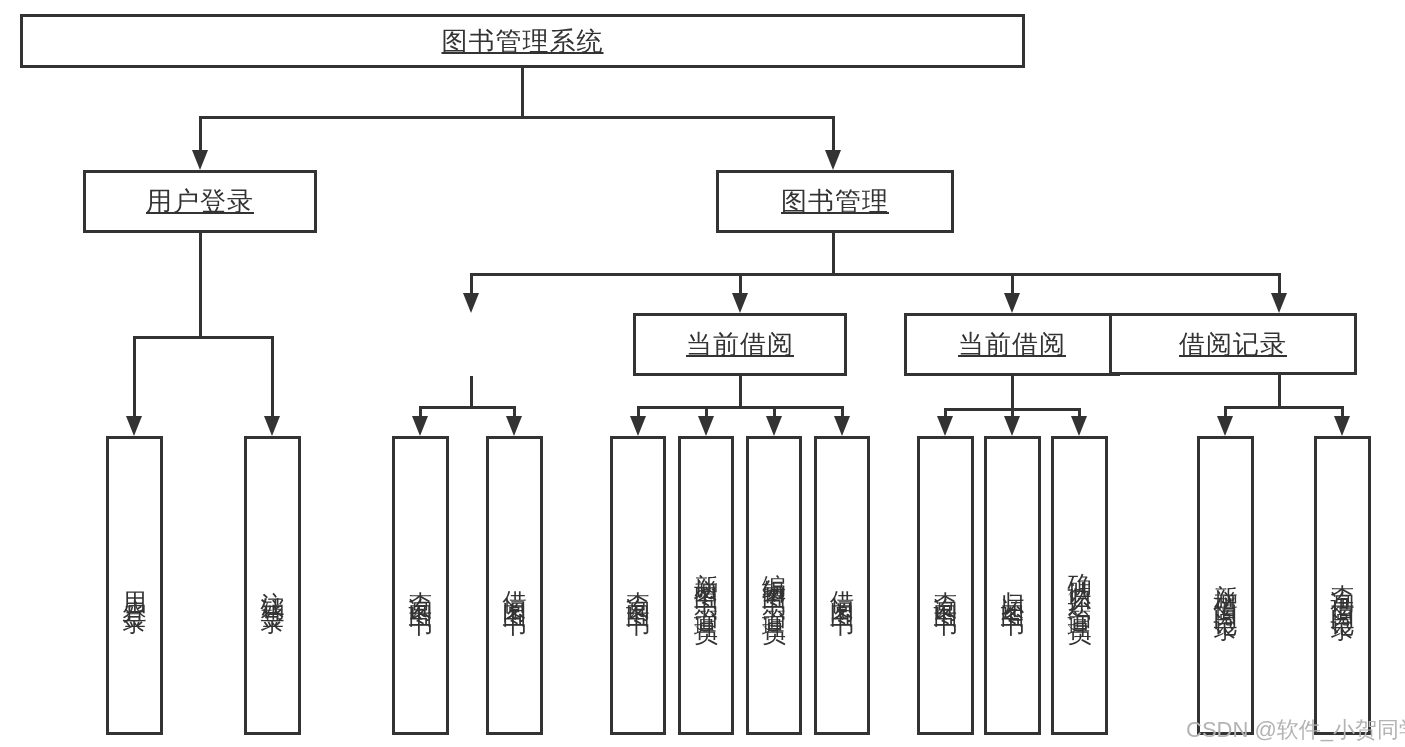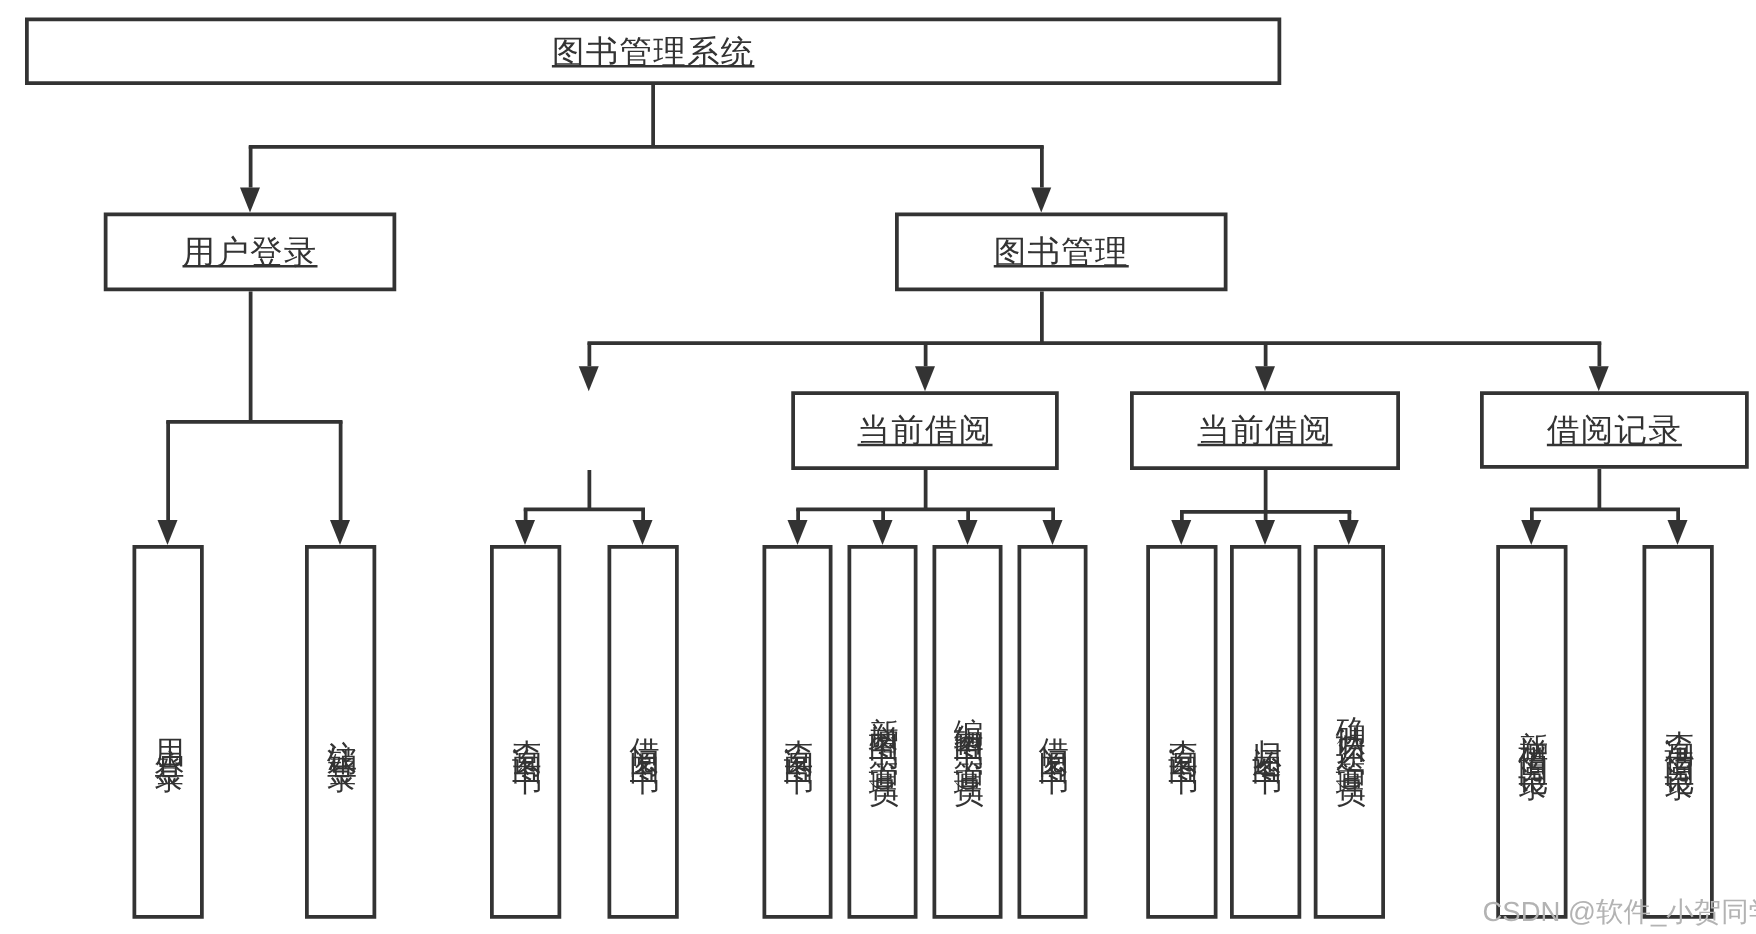--- a/index.html
+++ b/index.html
@@ -111,31 +111,31 @@
       <div class="arrow" style="left: 1334px; top: 416px;"></div>
     </div>
 
   <div class="box hbox" style="left:20px;top:14px;width:1005px;height:54px">
     <span>图书管理系统</span>
   </div>
 
   <div class="box hbox" style="left:83px;top:170px;width:234px;height:63px">
     <span>用户登录</span>
   </div>
-  <div class="box hbox" style="left:716px;top:170px;width:266px;height:63px">
+  <div class="box hbox" style="left:716px;top:170px;width:238px;height:63px">
     <span>图书管理</span>
   </div>
 
   <div class="box hbox" style="left:633px;top:313px;width:214px;height:63px">
     <span>当前借阅</span>
   </div>
   <div class="box hbox" style="left:904px;top:313px;width:216px;height:63px">
     <span>当前借阅</span>
   </div>
-  <div class="box hbox" style="left:1184px;top:313px;width:215px;height:62px">
+  <div class="box hbox" style="left:1109px;top:313px;width:248px;height:62px">
     <span>借阅记录</span>
   </div>
 
   <div class="box vbox" style="left:106px;top:436px;width:57px;height:299px">
     <span class="lbl">用户登录</span>
   </div>
   <div class="box vbox" style="left:244px;top:436px;width:57px;height:299px">
     <span class="lbl">注销登录</span>
   </div>
 

